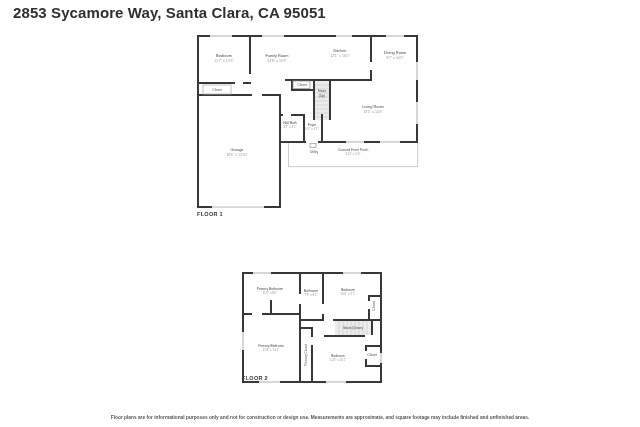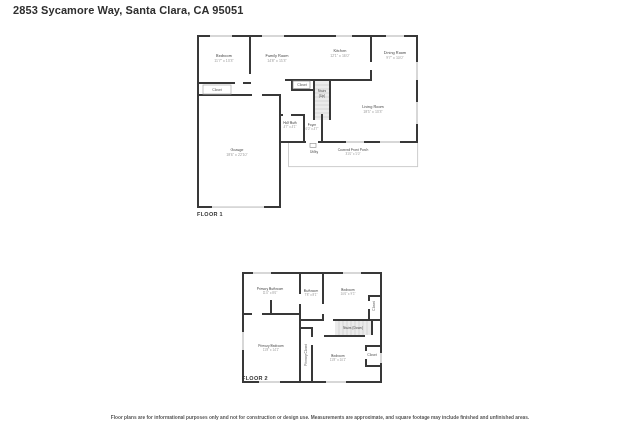--- a/index.html
+++ b/index.html
@@ -3,21 +3,21 @@
 <meta charset="utf-8">
 <style>
   html,body{margin:0;padding:0;}
   body{
     width:640px;height:427px;position:relative;overflow:hidden;
     background:#ffffff;
     font-family:"Liberation Sans", sans-serif;
   }
   .title{
     position:absolute;left:13px;top:4px;
-    font-size:11px;font-weight:bold;color:#2f2f2f;letter-spacing:.1px;
+    font-size:15px;font-weight:bold;color:#2f2f2f;letter-spacing:.1px;
   }
   .floor{position:absolute;}
   .floor svg{position:absolute;left:0;top:0;}
   .lbl{
     position:absolute;display:flex;flex-direction:column;align-items:center;
     transform:translate(-50%,-50%) scale(.65);transform-origin:center;
     text-align:center;white-space:nowrap;line-height:1.3;pointer-events:none;
   }
   .lbl.sm{transform:translate(-50%,-50%) scale(.55);}
   .lbl.vert{transform:translate(-50%,-50%) rotate(-90deg) scale(.55);}

